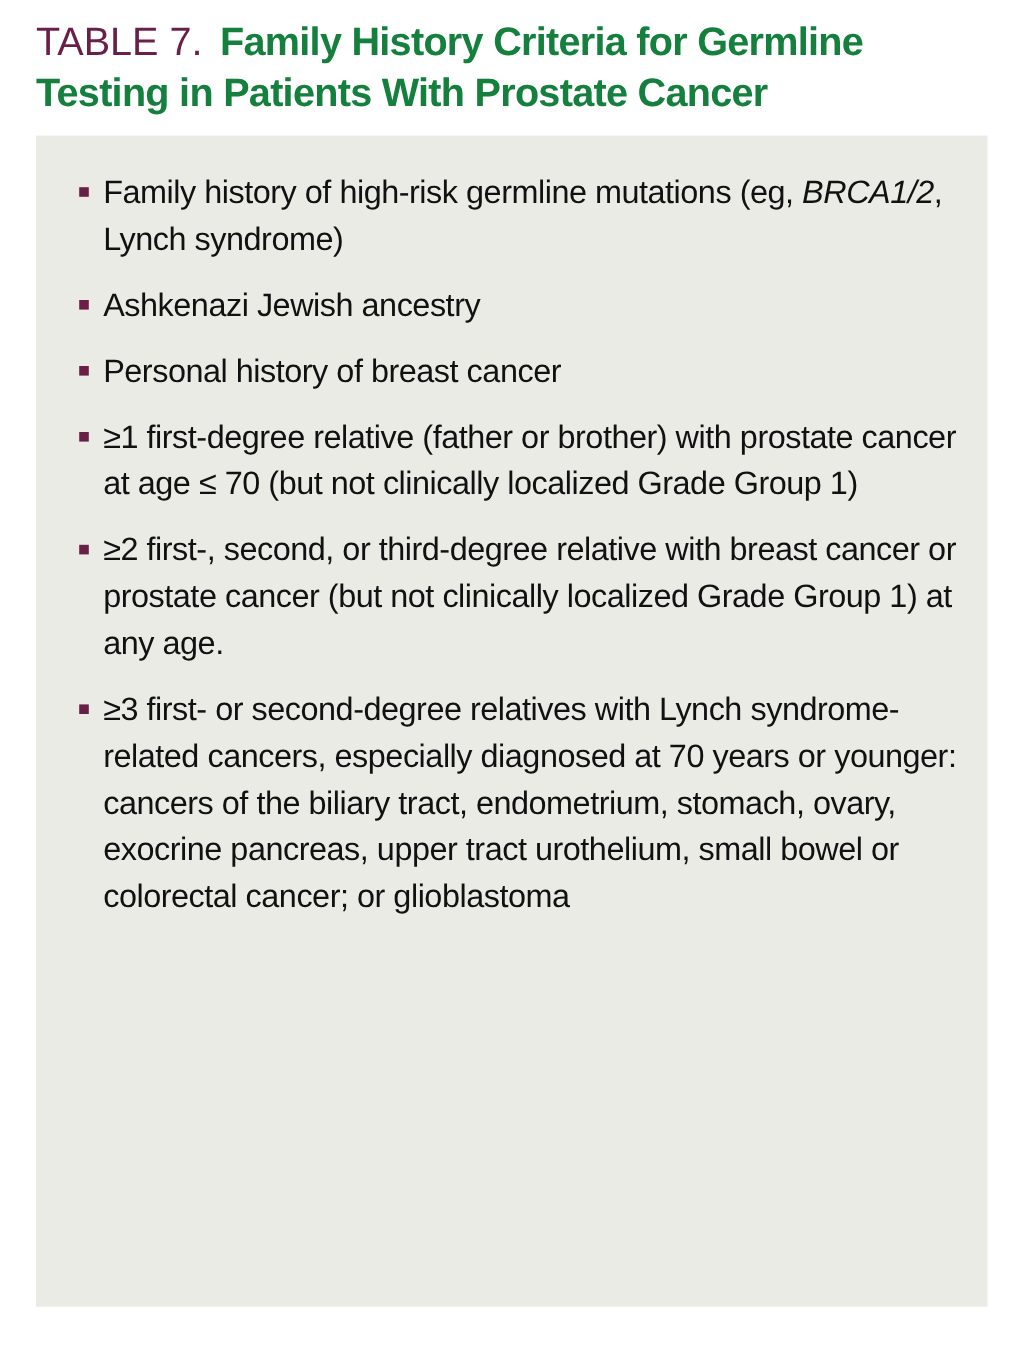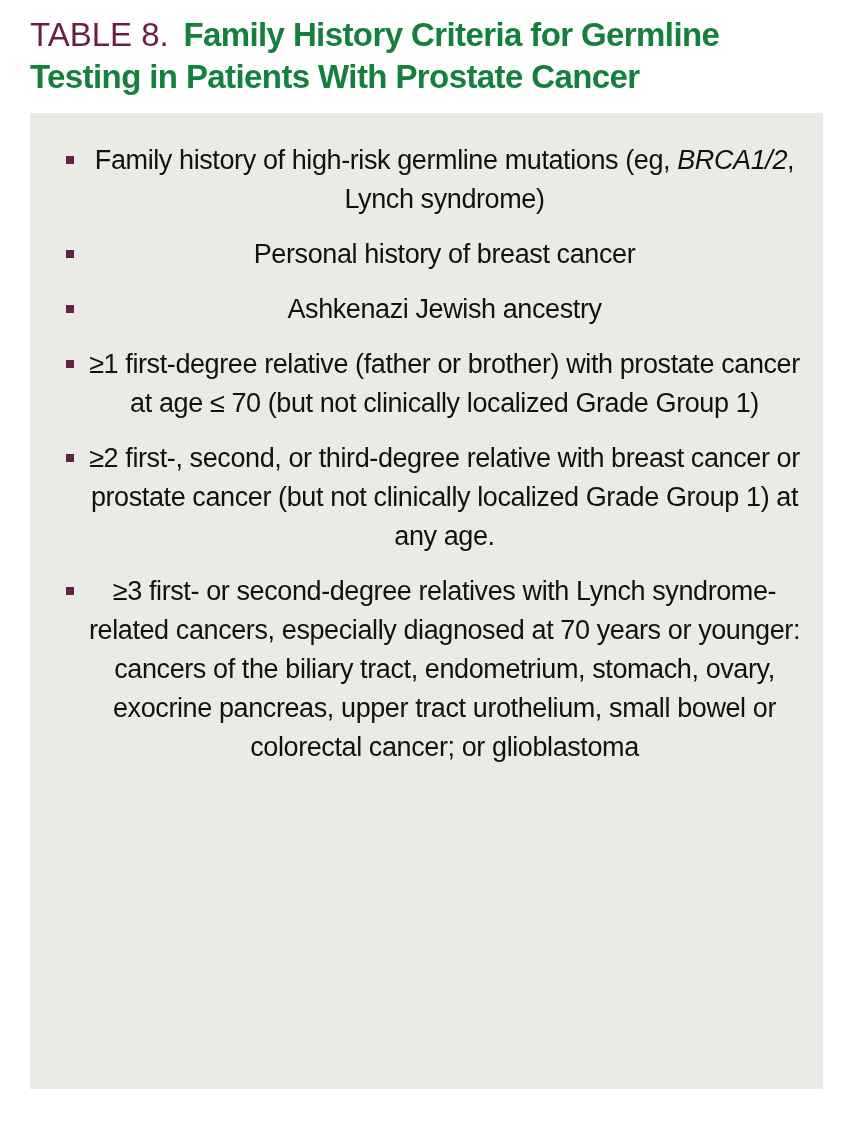--- a/index.html
+++ b/index.html
@@ -44,21 +44,20 @@
       background: #ebebe6;
     }
     ul.criteria {
       list-style: none;
       margin: 0;
       padding: 0;
       position: absolute;
       left: 0;
       top: 28px;
       width: 793px;
-      text-align: center;
     }
     ul.criteria li {
       position: relative;
       padding-left: 56px;
       padding-right: 20px;
       font-size: 27px;
       line-height: 39px;
       letter-spacing: -0.4px;
       margin-bottom: 16px;
       color: #111111;
@@ -72,37 +71,37 @@
       background: #6a1f48;
     }
     ul.criteria li em {
       font-style: italic;
     }
   </style>
 </head>
 <body>
 
 <div class="title">
-  <span class="label">TABLE 8.</span>
+  <span class="label">TABLE 7.</span>
   <span class="text">Family History Criteria for Germline Testing in Patients With Prostate Cancer</span>
 </div>
 
 <div class="panel">
   <ul class="criteria">
     <li>
       <span class="bullet"></span>
       <span>Family history of high-risk germline mutations (eg, </span><em>BRCA1/2</em><span>, Lynch syndrome)</span>
     </li>
     <li>
       <span class="bullet"></span>
-      <span>Personal history of breast cancer</span>
+      <span>Ashkenazi Jewish ancestry</span>
     </li>
     <li>
       <span class="bullet"></span>
-      <span>Ashkenazi Jewish ancestry</span>
+      <span>Personal history of breast cancer</span>
     </li>
     <li>
       <span class="bullet"></span>
       <span>≥1 first-degree relative (father or brother) with prostate cancer at age ≤ 70 (but not clinically localized Grade Group 1)</span>
     </li>
     <li>
       <span class="bullet"></span>
       <span>≥2 first-, second, or third-degree relative with breast cancer or prostate cancer (but not clinically localized Grade Group 1) at any age.</span>
     </li>
     <li>

